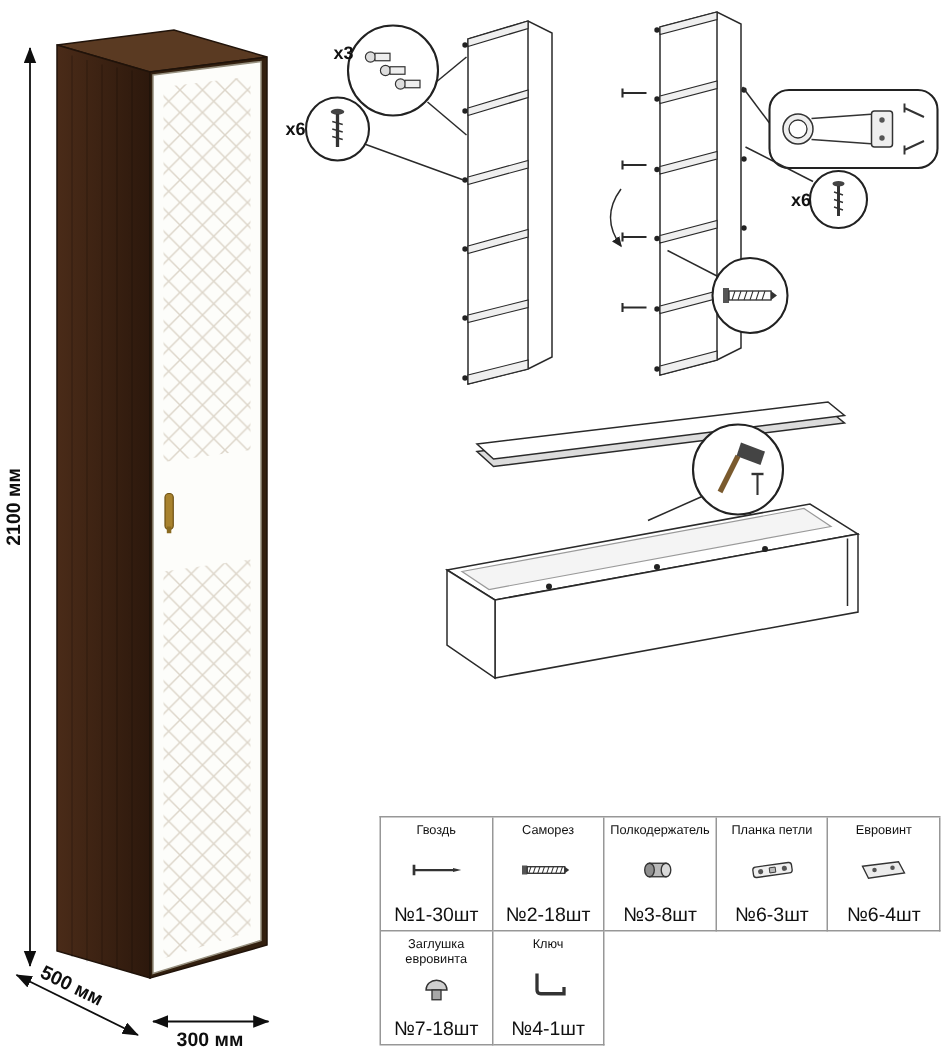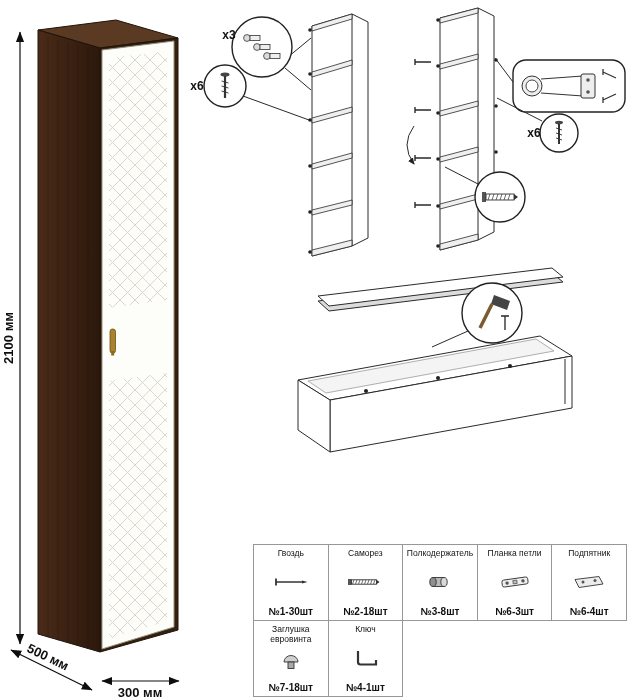--- a/index.html
+++ b/index.html
@@ -12,21 +12,21 @@
     position:absolute;left:253px;top:544px;width:374px;height:153px;
     display:grid;grid-template-columns:repeat(5,1fr);grid-template-rows:1fr 1fr;
     border-top:1px solid #979797;border-left:1px solid #979797;background:#fff;box-sizing:border-box;
   }
   .part-cell{
     border-right:1px solid #979797;border-bottom:1px solid #979797;
     display:flex;flex-direction:column;justify-content:space-between;align-items:center;
     padding:4px 1px 3px;box-sizing:border-box;overflow:hidden;
   }
   .part-name{font-size:8.5px;font-weight:400;color:#111;text-align:center;line-height:1.15;}
-  .part-count{font-size:10px;font-weight:700;color:#111;text-align:left;}
+  .part-count{font-size:13px;font-weight:400;color:#111;text-align:left;}
   .part-icon{flex:0 0 auto;}
   .dim-text{font-size:13px;font-weight:700;fill:#0e0e0e;}
   .callout-text{font-size:12px;font-weight:700;fill:#111;}
   .line{stroke:#2a2a2a;stroke-width:1;fill:none;}
 </style>
 </head>
 <body>
 
 <div class="stage">
 
@@ -262,21 +262,21 @@
           <rect x="7" y="7.5" width="26" height="7" rx="2" fill="#efefef" stroke="#333" stroke-width="0.9"></rect>
           <circle cx="12" cy="11" r="1.7" fill="#555"></circle>
           <circle cx="28" cy="11" r="1.7" fill="#555"></circle>
           <rect x="18" y="9.3" width="4" height="3.4" fill="#bbb" stroke="#333" stroke-width="0.6"></rect>
         </g>
       </svg>
       <div class="part-count">№6-3шт</div>
     </div>
 
     <div class="part-cell">
-      <div class="part-name">Подпятник</div>
+      <div class="part-name">Евровинт</div>
       <svg class="part-icon" width="40" height="22" viewBox="0 0 40 22">
         <polygon points="6,8.5 30,5.5 34,13 10,16.5" fill="#ececec" stroke="#333" stroke-width="0.9"></polygon>
         <circle cx="14" cy="11" r="1.5" fill="#555"></circle>
         <circle cx="26" cy="9.5" r="1.5" fill="#555"></circle>
       </svg>
       <div class="part-count">№6-4шт</div>
     </div>
 
     <div class="part-cell">
       <div class="part-name">Заглушка евровинта</div>

